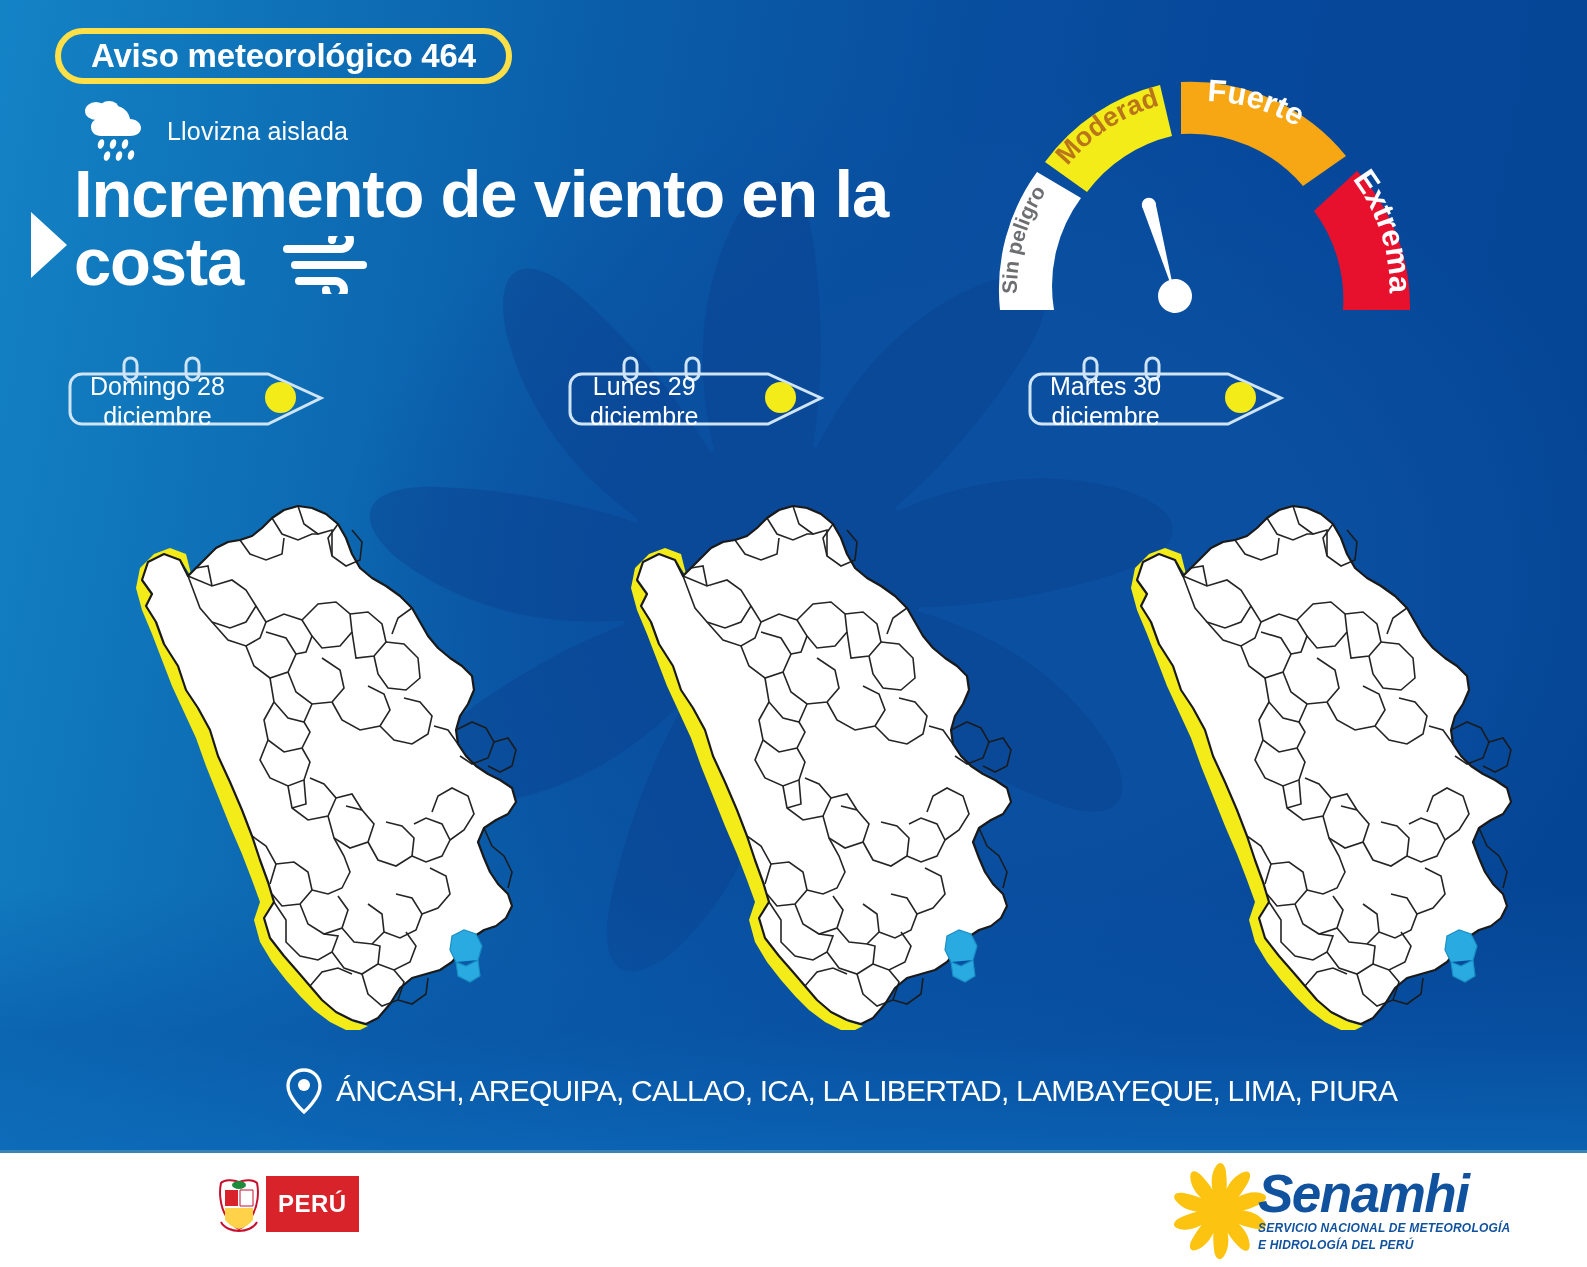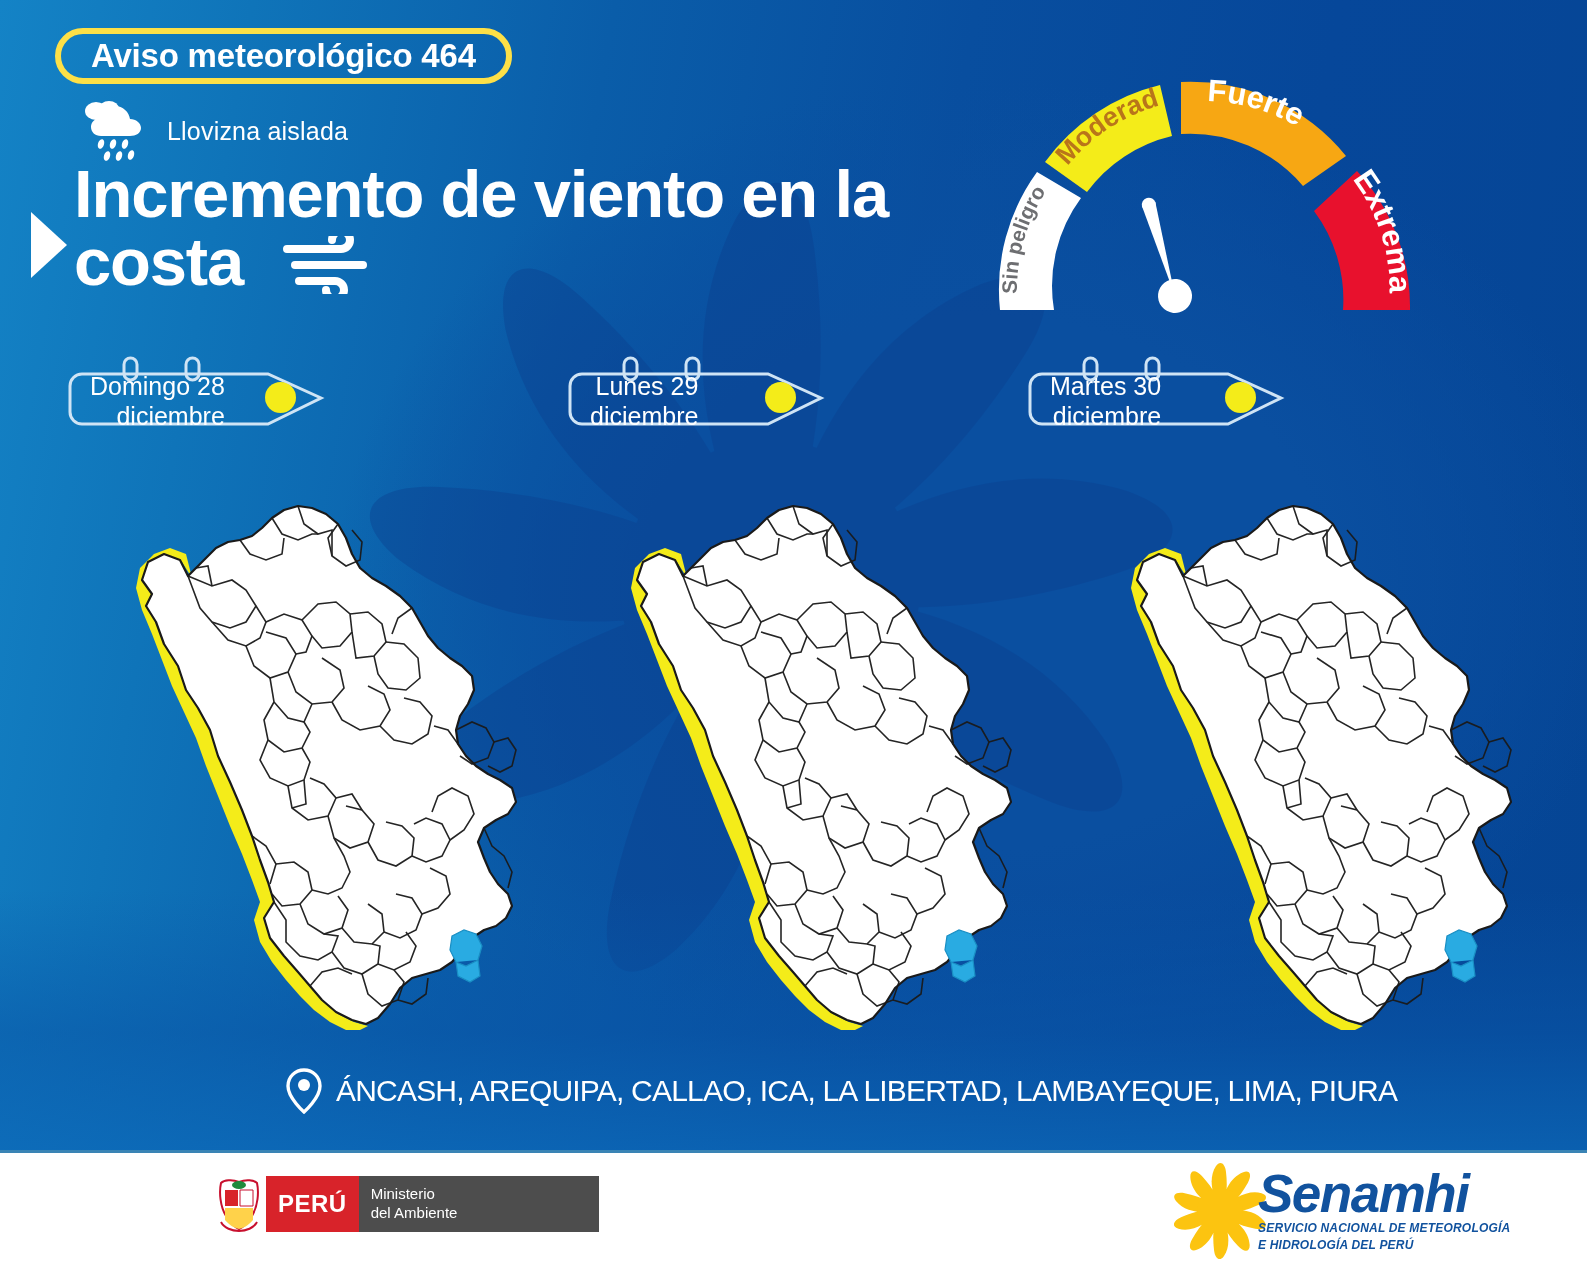--- a/index.html
+++ b/index.html
@@ -79,21 +79,21 @@
   .gauge{ position:absolute; left:985px; top:48px; width:470px; height:275px; }
   .gauge svg{width:100%;height:100%;display:block;overflow:visible;}
   .gauge-txt{font-family:"Liberation Sans",sans-serif;font-weight:bold;}
 
   
   .date-badge{ position:absolute; width:268px; height:92px; }
   .date-badge svg{position:absolute;inset:0;width:100%;height:100%;overflow:visible;}
   .date-badge .dtext{
     position:absolute; left:22px; top:20px;
     color:#ffffff; font-size:25px; line-height:1.18;
-    text-align:right;
+    text-align:center;
   }
   .date-badge .ddot{
     position:absolute; right:40px; top:30px;
     width:31px;height:31px;border-radius:50%;
     background:#f4ec19;
   }
   #badge0{left:68px; top:352px;}
   #badge1{left:568px; top:352px;}
   #badge2{left:1028px; top:352px;}
 
@@ -503,24 +503,20 @@
           <path d="M27 6 C20 3 12 4 9 7 C7 16 8 30 14 40 C18 47 23 51 27 53
                    C31 51 36 47 40 40 C46 30 47 16 45 7 C42 4 34 3 27 6 Z" fill="#ffffff" stroke="#c8102e" stroke-width="2"></path>
           <path d="M13 14 H26 V30 H13 Z" fill="#d8232a"></path>
           <path d="M28 14 H41 V30 H28 Z" fill="#ffffff" stroke="#c8102e" stroke-width="1"></path>
           <path d="M13 32 H41 V44 C36 50 31 52 27 53 C23 52 18 50 13 44 Z" fill="#ffd24a"></path>
           <ellipse cx="27" cy="9" rx="7" ry="4" fill="#1e8a3c"></ellipse>
           <path d="M9 46 C12 52 20 55 27 55 C34 55 42 52 45 46" fill="none" stroke="#c8102e" stroke-width="2"></path>
         </svg>
       </span>
       <div class="gob-peru">PERÚ</div>
-      <div class="gob-min">
-        <span>Ministerio</span>
-        <span>del Ambiente</span>
-      </div>
     </div>
 
     <div class="senamhi">
       <span>
         <svg class="sun-mark" viewBox="0 0 104 98" aria-hidden="true">
           <g fill="#fcc410">
             <g id="sun-petal">
               <path d="M52 49 C44 33 40 16 48 4 C52 -2 57 1 58 10 C60 28 58 40 52 49 Z"></path>
             </g>
             <use href="#sun-petal" transform="rotate(36 52 49)"></use>

